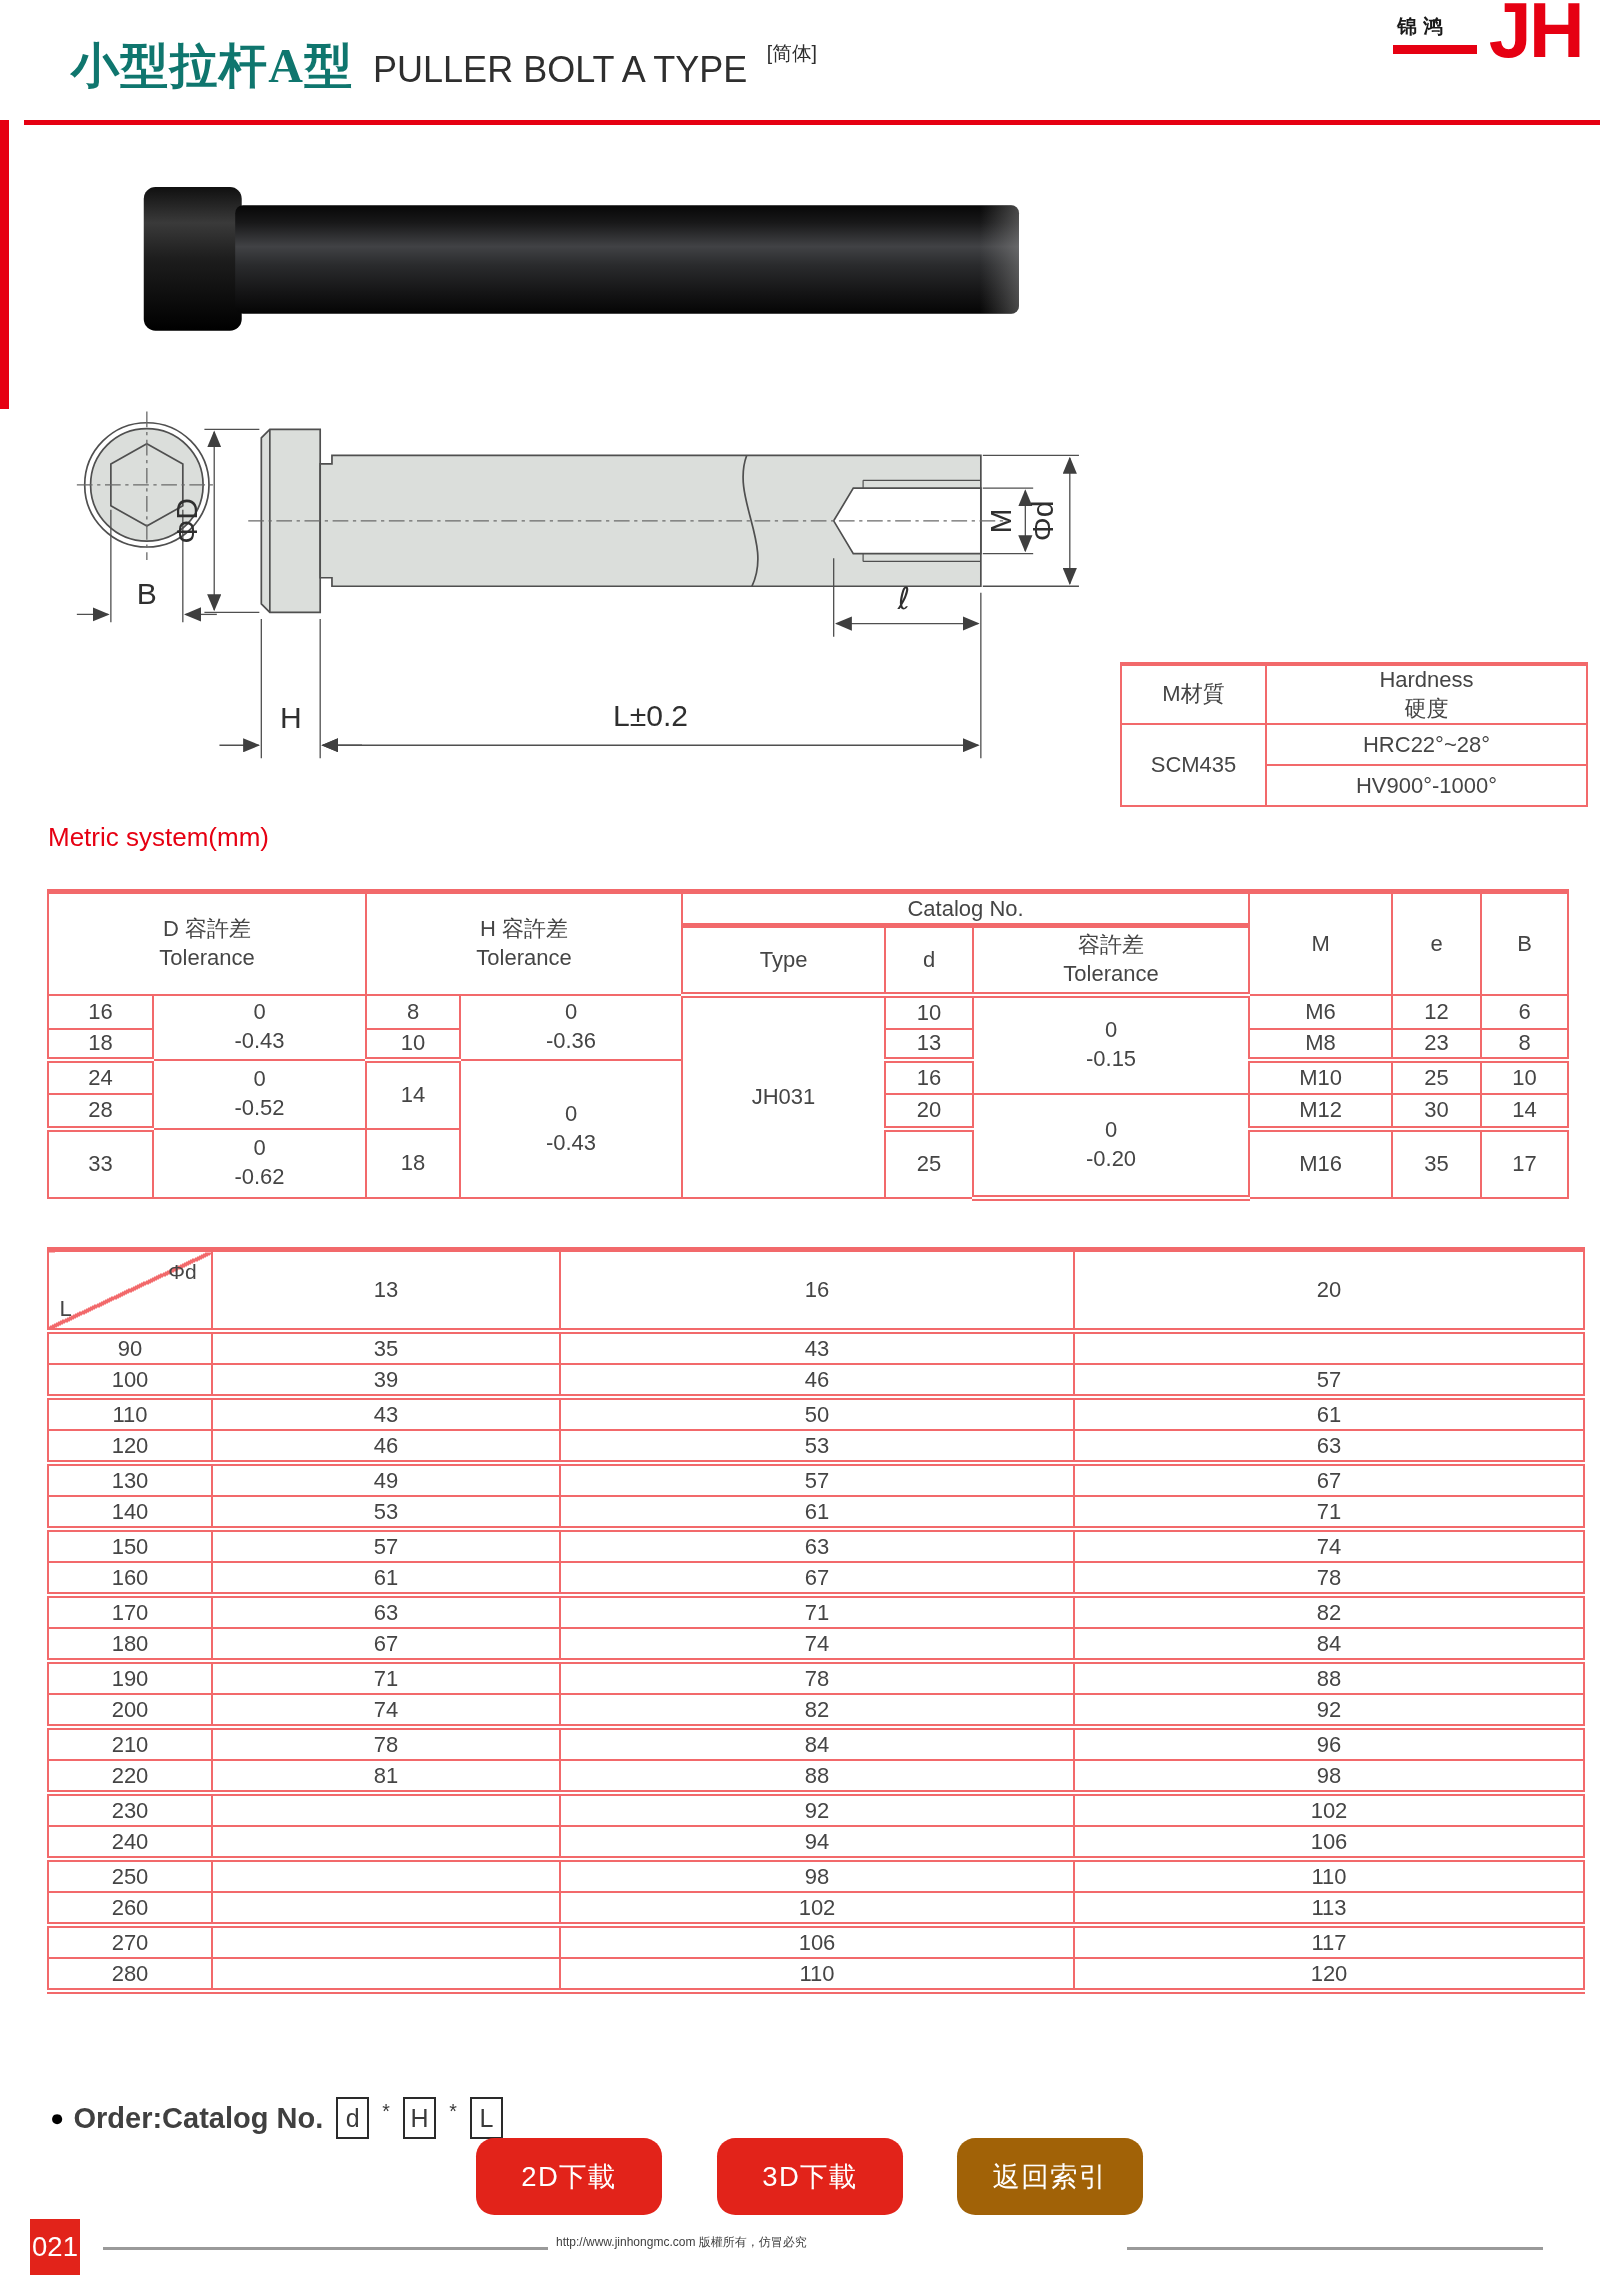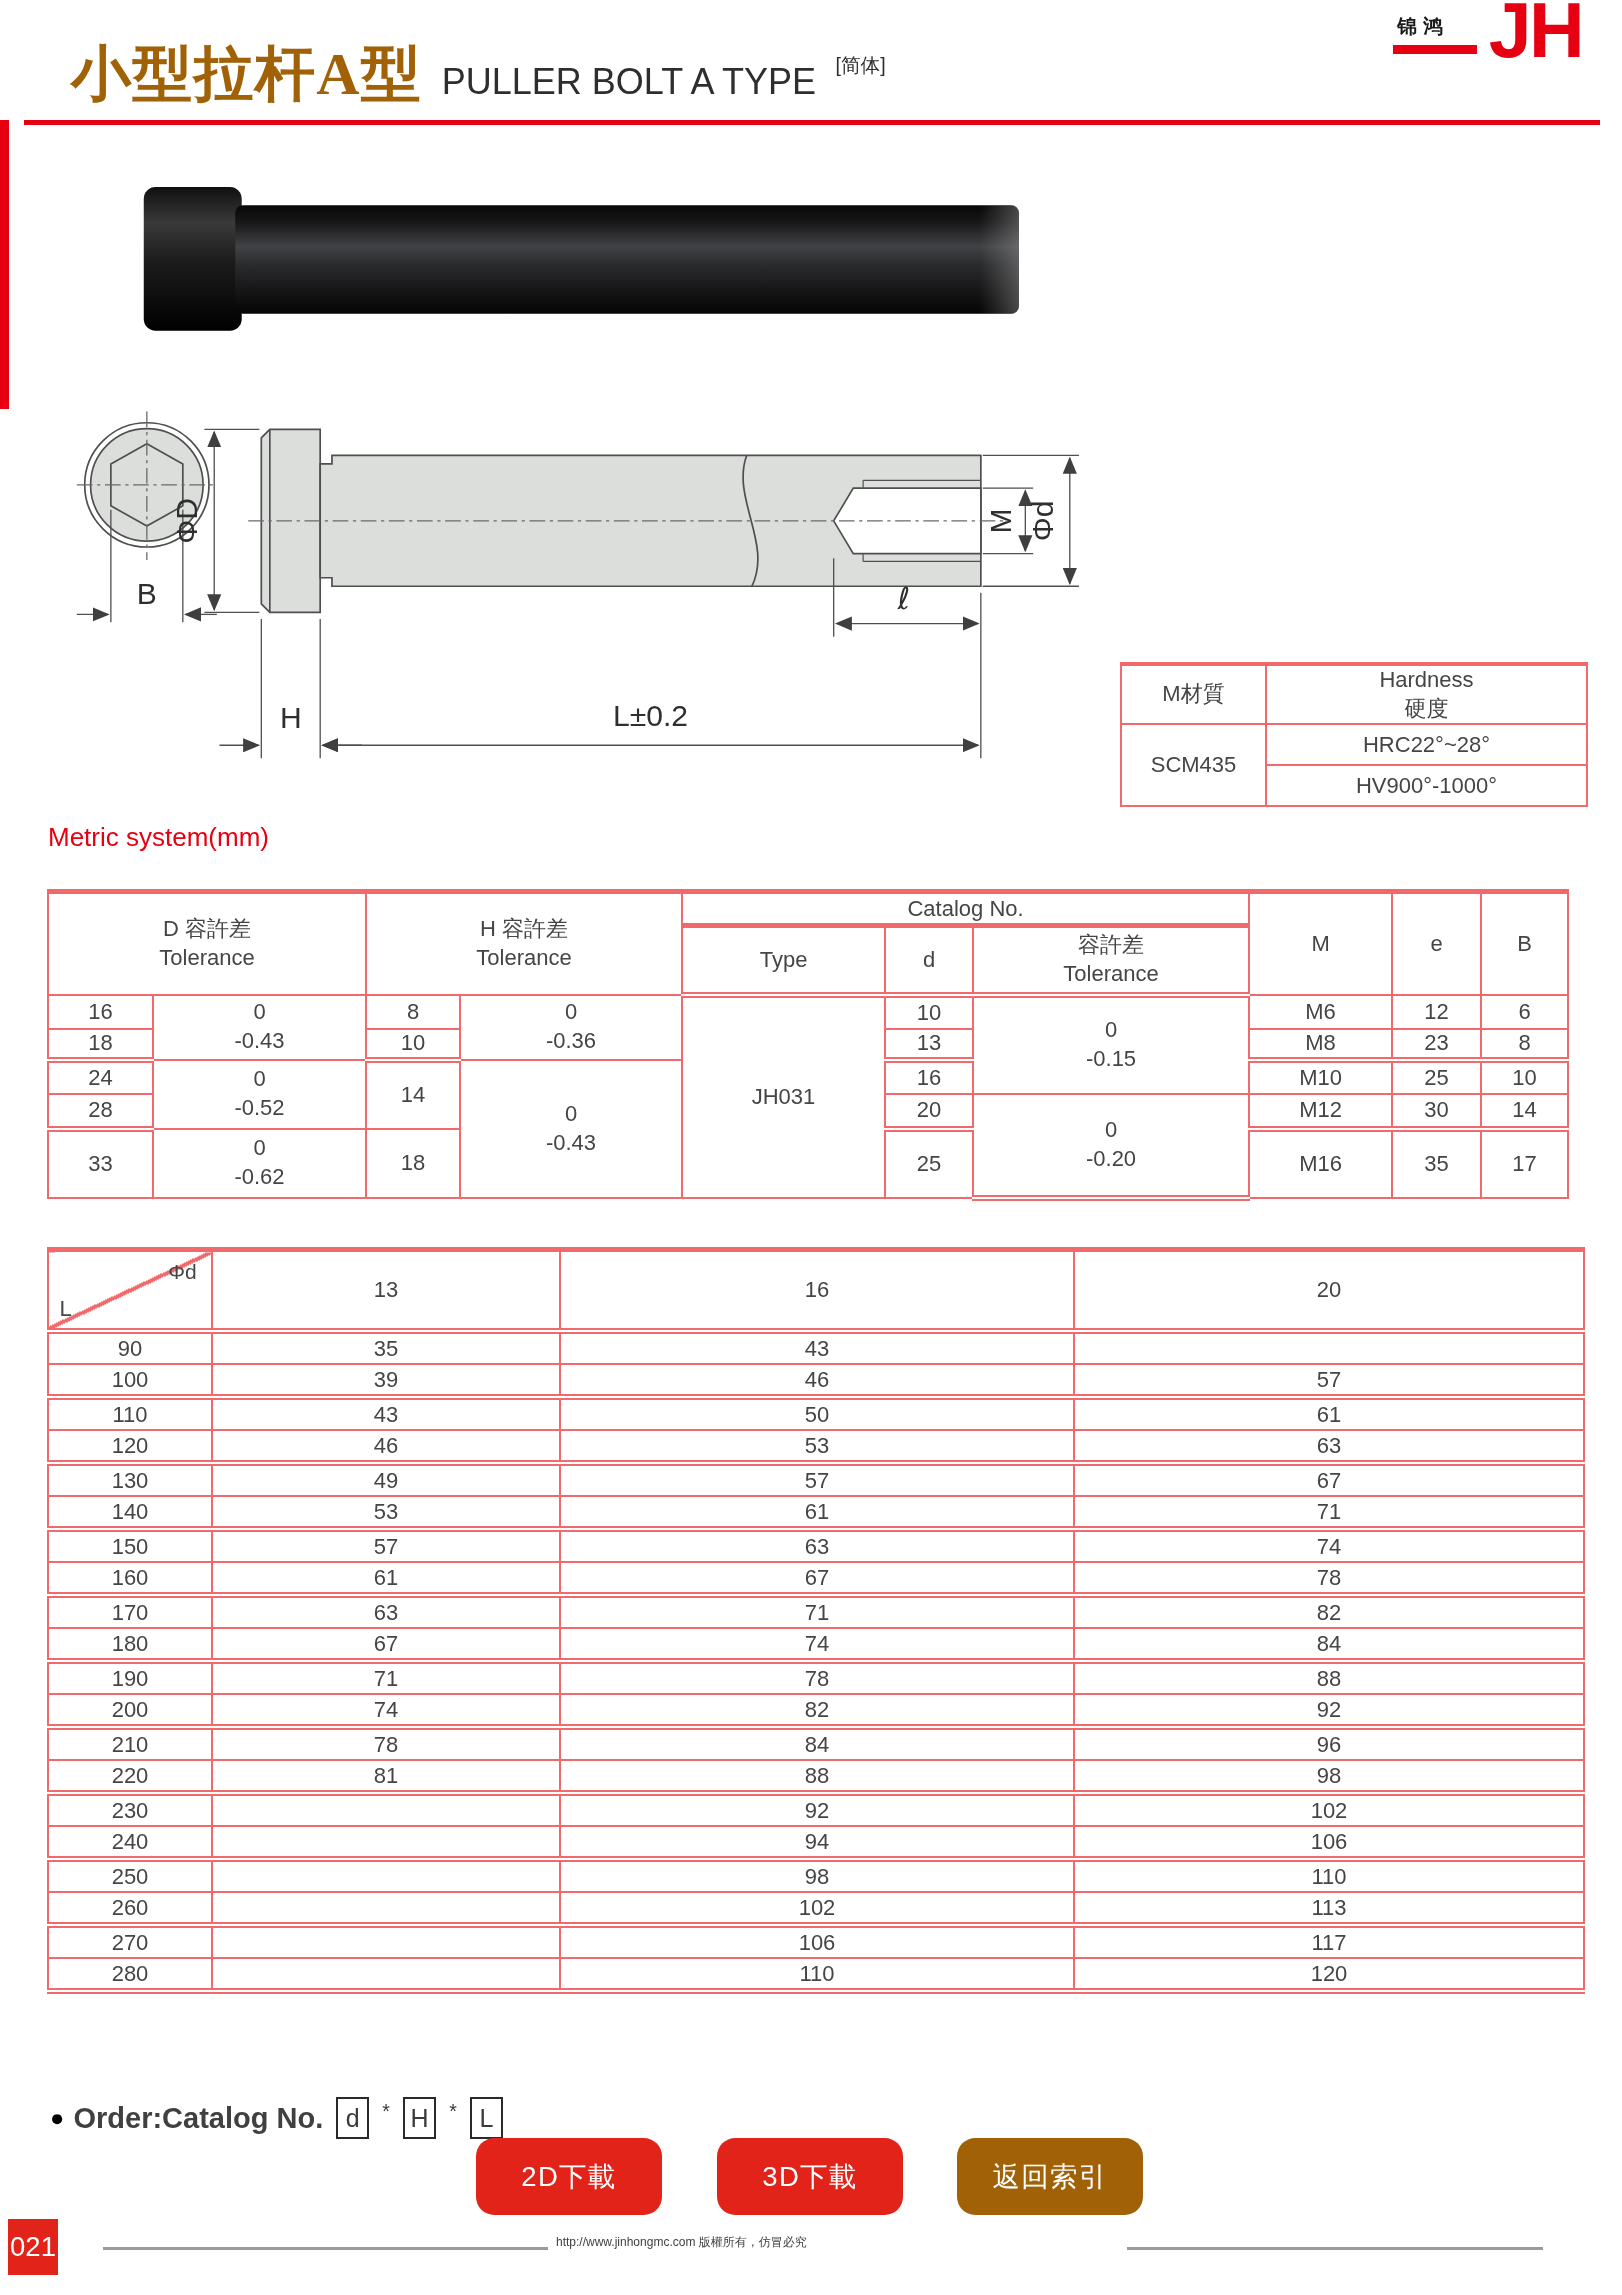--- a/index.html
+++ b/index.html
@@ -1,21 +1,21 @@
 <!DOCTYPE html>
 <html style="font-size:10.5px"><head>
 <meta charset="utf-8">
 <style>
   html,body{margin:0;padding:0;background:#ffffff;}
   #page{position:relative;width:1622px;height:2295px;background:#ffffff;overflow:hidden;
         font-family:"Liberation Sans",sans-serif;color:#3f3f3f;}
 
   
   .title-row{position:absolute;left:71px;top:34px;display:flex;align-items:baseline;gap:19.6px;}
-  .title-cn{font-family:"Liberation Serif","DejaVu Serif",serif;font-size:60px;font-weight:600;color:#a16207;letter-spacing:1.3px;}
+  .title-cn{font-family:"Liberation Serif","DejaVu Serif",serif;font-size:48px;font-weight:600;color:#0f766e;letter-spacing:1.3px;}
   .title-en{font-size:36px;font-weight:400;color:#2e2e2e;letter-spacing:0px;}
   .lang-tag{font-size:19.6px;color:#2e2e2e;position:relative;top:-22px;}
   .red-rule{position:absolute;left:23.6px;top:120px;width:1576px;height:5.2px;}
   .red-strip{position:absolute;left:0;top:120px;width:9.2px;height:289px;}
   .logo{position:absolute;left:1392px;top:3.9px;width:190px;height:73px;}
   .logo-cn{position:absolute;left:5.2px;top:9.2px;font-size:19.6px;font-weight:700;color:#1a1a1a;letter-spacing:6.5px;}
   .logo-mono{position:absolute;right:0px;top:-18.3px;font-size:77px;font-weight:900;letter-spacing:-2.6px;
              font-family:"Liberation Sans",sans-serif;}
   .logo-bar{position:absolute;left:1.3px;top:41px;width:84px;height:9.2px;}
 
@@ -68,21 +68,21 @@
        display:flex;align-items:center;justify-content:center;
        color:#ffffff;font-size:27.5px;letter-spacing:1.3px;cursor:pointer;}
   .btn1{left:476px;} .btn2{left:717px;} .btn3{left:957px;}
 
   
   .foot-line{position:absolute;top:2247px;height:3.3px;background:#9a9a9a;}
   .fl-left{left:103px;width:445px;}
   .fl-right{left:1127px;width:416px;}
   .copyright{position:absolute;left:556px;top:2234px;width:569px;text-align:left;
              font-size:12px;color:#3f3f3f;}
-  .page-badge{position:absolute;left:8px;top:2219px;width:50px;height:56px;
+  .page-badge{position:absolute;left:30px;top:2219px;width:50px;height:56px;
               display:flex;align-items:center;justify-content:center;color:#fff;font-size:27.5px;}
 </style>
 </head>
 <body>
 
 <div id="page">
 
   <div class="title-row">
     <span class="title-cn">小型拉杆A型</span>
     <span class="title-en">PULLER BOLT A TYPE</span>

